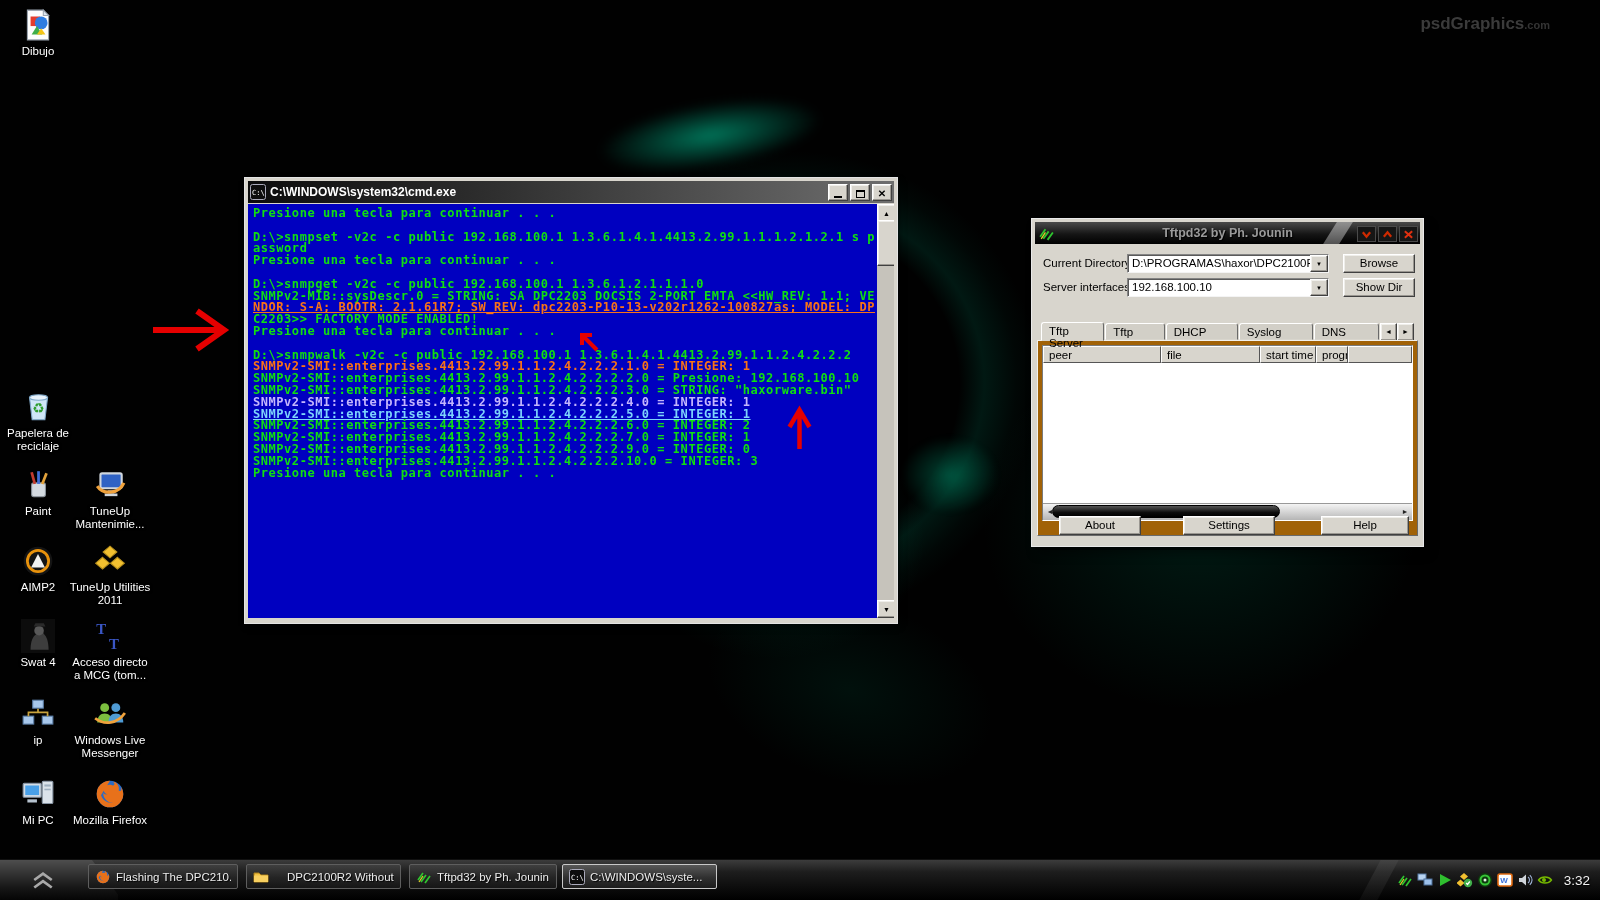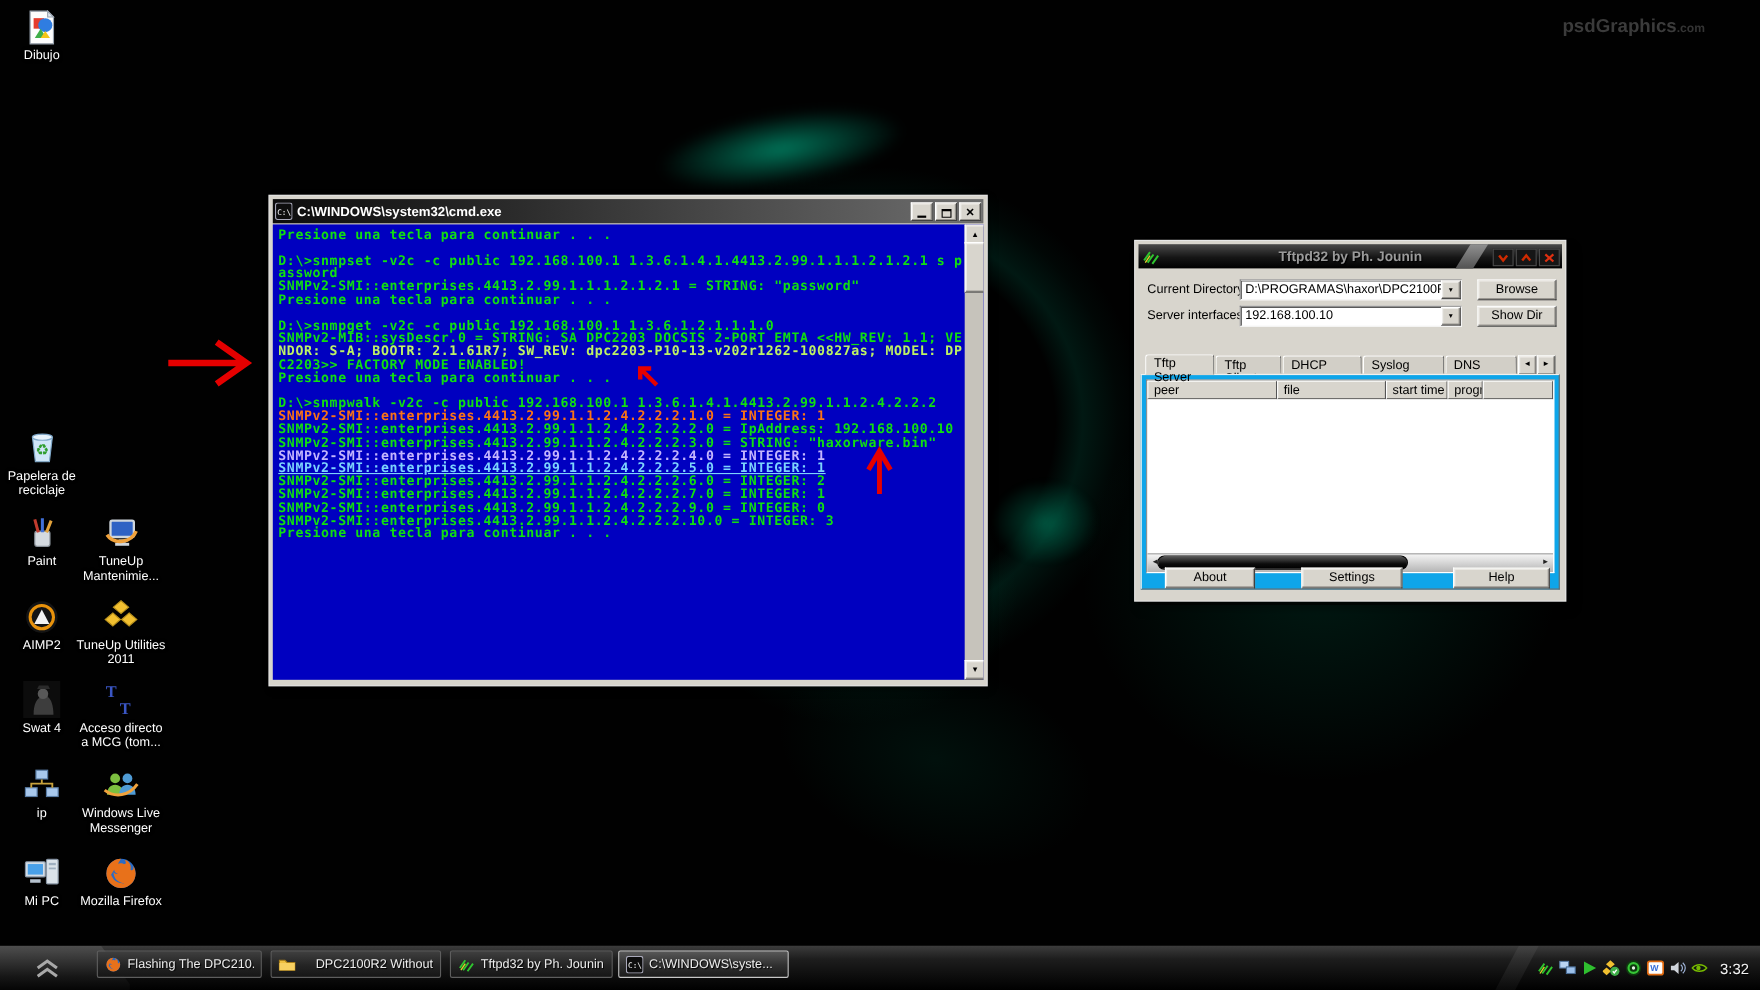--- a/index.html
+++ b/index.html
@@ -82,21 +82,21 @@
     font-size:6px;color:#000;}
   .tfbtn{position:absolute;height:19px;box-sizing:border-box;text-align:center;font-size:11.5px;
     font-family:"Liberation Sans",sans-serif;padding-top:2px;cursor:pointer;}
   #tf-tabs{position:absolute;left:6px;top:78px;right:6px;height:19px;display:flex;align-items:center;}
   .tab{height:17px;box-sizing:border-box;padding:2px 7px 0 7px;background:#d2cfc7;border:1px solid;
     border-color:#fff #6a6a6a #d8d5cd #fff;border-radius:3px 3px 0 0;font-size:11.5px;cursor:pointer;margin-right:1px;}
   .tab.active{height:19px;background:#d8d5cd;font-weight:normal;position:relative;z-index:2;}
   #tab-spin{margin-left:auto;display:flex;}
   .spinbtn{width:15px;height:16px;display:flex;align-items:center;justify-content:center;font-size:7px;cursor:pointer;}
   #tf-page{position:absolute;left:2px;top:96px;right:2px;height:194px;border:1px solid;
-    border-color:#f2f1ed #6a6a6a #6a6a6a #f2f1ed;background:#0ea5e9;}
+    border-color:#f2f1ed #6a6a6a #6a6a6a #f2f1ed;background:#a16207;}
   #tf-list{position:absolute;left:4px;top:4px;right:4px;bottom:14px;box-sizing:border-box;
     border:1px solid;border-color:#7a7a7a #fff #fff #7a7a7a;background:#fff;overflow:hidden;}
   #list-header{display:flex;height:17px;background:#d8d5cd;}
   .hcell{box-sizing:border-box;height:17px;padding:2px 0 0 5px;font-size:11.5px;background:#d8d5cd;
     border:1px solid;border-color:#fff #555 #555 #fff;cursor:pointer;overflow:hidden;white-space:nowrap;}
   #list-body{position:absolute;left:0;top:17px;right:0;bottom:16px;background:#fff;}
   #hscroll{position:absolute;left:0;right:0;bottom:0;height:16px;
     background:linear-gradient(180deg,#f4f4f4,#b5b5b5);border-top:1px solid #999;}
   .harrow{position:absolute;top:0;width:14px;height:15px;display:flex;align-items:center;justify-content:center;
     font-size:7px;color:#222;cursor:pointer;}
@@ -265,32 +265,31 @@
       <span class="cbtn bevel-out">
           <span class="glyph-x">✕</span>
         </span>
     </div>
     <div id="console" style="background: rgb(0, 0, 192);">
       <div id="console-inner">
           <div class="cline" style="color: rgb(16, 223, 16);">Presione una tecla para continuar . . .</div>
           <div class="cline" style="color: rgb(16, 223, 16);"> </div>
           <div class="cline" style="color: rgb(16, 223, 16);">D:\&gt;snmpset -v2c -c public 192.168.100.1 1.3.6.1.4.1.4413.2.99.1.1.1.2.1.2.1 s p</div>
           <div class="cline" style="color: rgb(16, 223, 16);">assword</div>
-          <div class="cline" style="color: rgb(16, 223, 16);">SNMPv2-SMI::enterprises.4413.2.99.1.1.1.2.1.2.1 = STRING: "password"</div>
           <div class="cline" style="color: rgb(16, 223, 16);">Presione una tecla para continuar . . .</div>
           <div class="cline" style="color: rgb(16, 223, 16);"> </div>
           <div class="cline" style="color: rgb(16, 223, 16);">D:\&gt;snmpget -v2c -c public 192.168.100.1 1.3.6.1.2.1.1.1.0</div>
           <div class="cline" style="color: rgb(16, 223, 16);">SNMPv2-MIB::sysDescr.0 = STRING: SA DPC2203 DOCSIS 2-PORT EMTA &lt;&lt;HW_REV: 1.1; VE</div>
-          <div class="cline" style="color: #bef264;">NDOR: S-A; BOOTR: 2.1.61R7; SW_REV: dpc2203-P10-13-v202r1262-100827as; MODEL: DP</div>
+          <div class="cline" style="color: #f97316; text-decoration: underline;">NDOR: S-A; BOOTR: 2.1.61R7; SW_REV: dpc2203-P10-13-v202r1262-100827as; MODEL: DP</div>
           <div class="cline" style="color: rgb(16, 223, 16);">C2203&gt;&gt; FACTORY MODE ENABLED!</div>
           <div class="cline" style="color: rgb(16, 223, 16);">Presione una tecla para continuar . . .</div>
           <div class="cline" style="color: rgb(16, 223, 16);"> </div>
           <div class="cline" style="color: rgb(16, 223, 16);">D:\&gt;snmpwalk -v2c -c public 192.168.100.1 1.3.6.1.4.1.4413.2.99.1.1.2.4.2.2.2</div>
           <div class="cline" style="color: #f97316;">SNMPv2-SMI::enterprises.4413.2.99.1.1.2.4.2.2.2.1.0 = INTEGER: 1</div>
-          <div class="cline" style="color: rgb(16, 223, 16);">SNMPv2-SMI::enterprises.4413.2.99.1.1.2.4.2.2.2.2.0 = IpAddress: 192.168.100.10</div>
+          <div class="cline" style="color: rgb(16, 223, 16);">SNMPv2-SMI::enterprises.4413.2.99.1.1.2.4.2.2.2.2.0 = Presione: 192.168.100.10</div>
           <div class="cline" style="color: rgb(16, 223, 16);">SNMPv2-SMI::enterprises.4413.2.99.1.1.2.4.2.2.2.3.0 = STRING: "haxorware.bin"</div>
           <div class="cline" style="color: #c4b5fd;">SNMPv2-SMI::enterprises.4413.2.99.1.1.2.4.2.2.2.4.0 = INTEGER: 1</div>
           <div class="cline" style="color: #7dd3fc; text-decoration: underline;">SNMPv2-SMI::enterprises.4413.2.99.1.1.2.4.2.2.2.5.0 = INTEGER: 1</div>
           <div class="cline" style="color: rgb(16, 223, 16);">SNMPv2-SMI::enterprises.4413.2.99.1.1.2.4.2.2.2.6.0 = INTEGER: 2</div>
           <div class="cline" style="color: rgb(16, 223, 16);">SNMPv2-SMI::enterprises.4413.2.99.1.1.2.4.2.2.2.7.0 = INTEGER: 1</div>
           <div class="cline" style="color: rgb(16, 223, 16);">SNMPv2-SMI::enterprises.4413.2.99.1.1.2.4.2.2.2.9.0 = INTEGER: 0</div>
           <div class="cline" style="color: rgb(16, 223, 16);">SNMPv2-SMI::enterprises.4413.2.99.1.1.2.4.2.2.2.10.0 = INTEGER: 3</div>
           <div class="cline" style="color: rgb(16, 223, 16);">Presione una tecla para continuar . . .</div>
         </div>
       <div id="vscroll">

